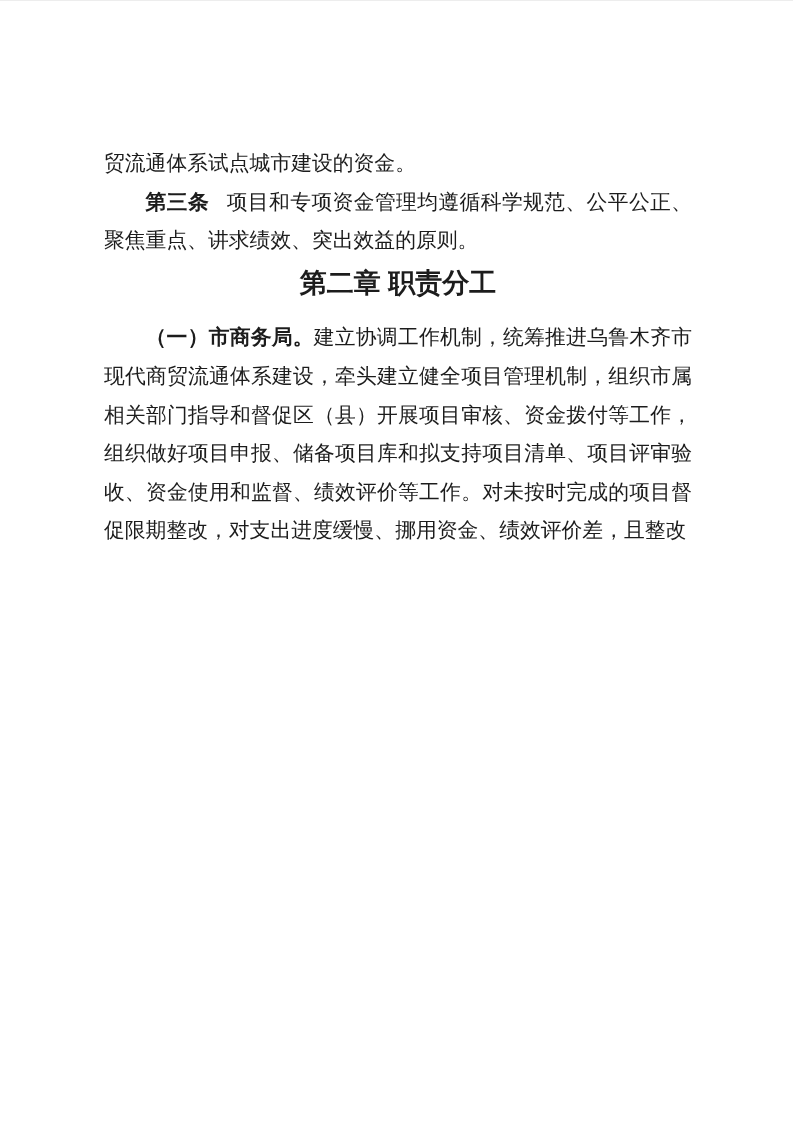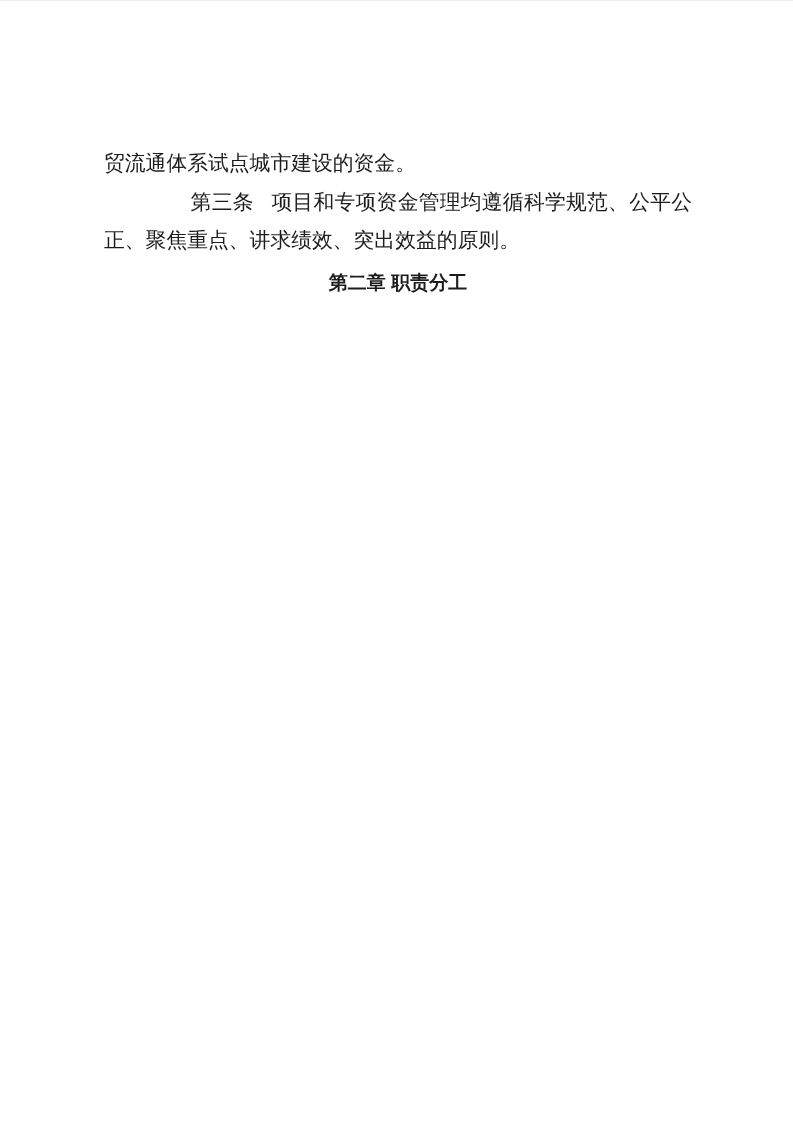--- a/index.html
+++ b/index.html
@@ -29,46 +29,46 @@
   }
   .para {
     margin: 0;
     padding: 0;
   }
   .para.indent {
     text-indent: 2em;
   }
   .para-lead {
     font-family: "Liberation Sans", "DejaVu Sans", sans-serif;
-    font-weight: 400;
-    margin-left: 45px;
+    font-weight: 700;
   }
   .para-lead.spaced {
     margin-right: 0.85em;
   }
   .chapter-heading {
     margin: 4px 0 16px 0;
     text-align: center;
     text-indent: 0;
     font-family: "Liberation Sans", "DejaVu Sans", sans-serif;
     font-weight: 700;
-    font-size: 19px;
+    font-size: 27px;
     line-height: 38.6px;
     color: #1c1c1c;
   }
 </style>
 </head>
 <body>
 
 <div class="page">
   <div class="doc-body">
 
     <p class="para"><span>贸流通体系试点城市建设的资金。</span></p>
 
     <p class="para indent"><span class="para-lead spaced">第三条</span><span>项目和专项资金管理均遵循科学规范、公平公正、聚焦重点、讲求绩效、突出效益的原则。</span></p>
 
     <p class="para chapter-heading">第二章 职责分工</p>
 
 
 
+    <p class="para indent"><span class="para-lead">（一）市商务局。</span><span>建立协调工作机制，统筹推进乌鲁木齐市现代商贸流通体系建设，牵头建立健全项目管理机制，组织市属相关部门指导和督促区（县）开展项目审核、资金拨付等工作，组织做好项目申报、储备项目库和拟支持项目清单、项目评审验收、资金使用和监督、绩效评价等工作。对未按时完成的项目督促限期整改，对支出进度缓慢、挪用资金、绩效评价差，且整改</span></p>
 
   </div>
 </div>
 
 </body></html>

